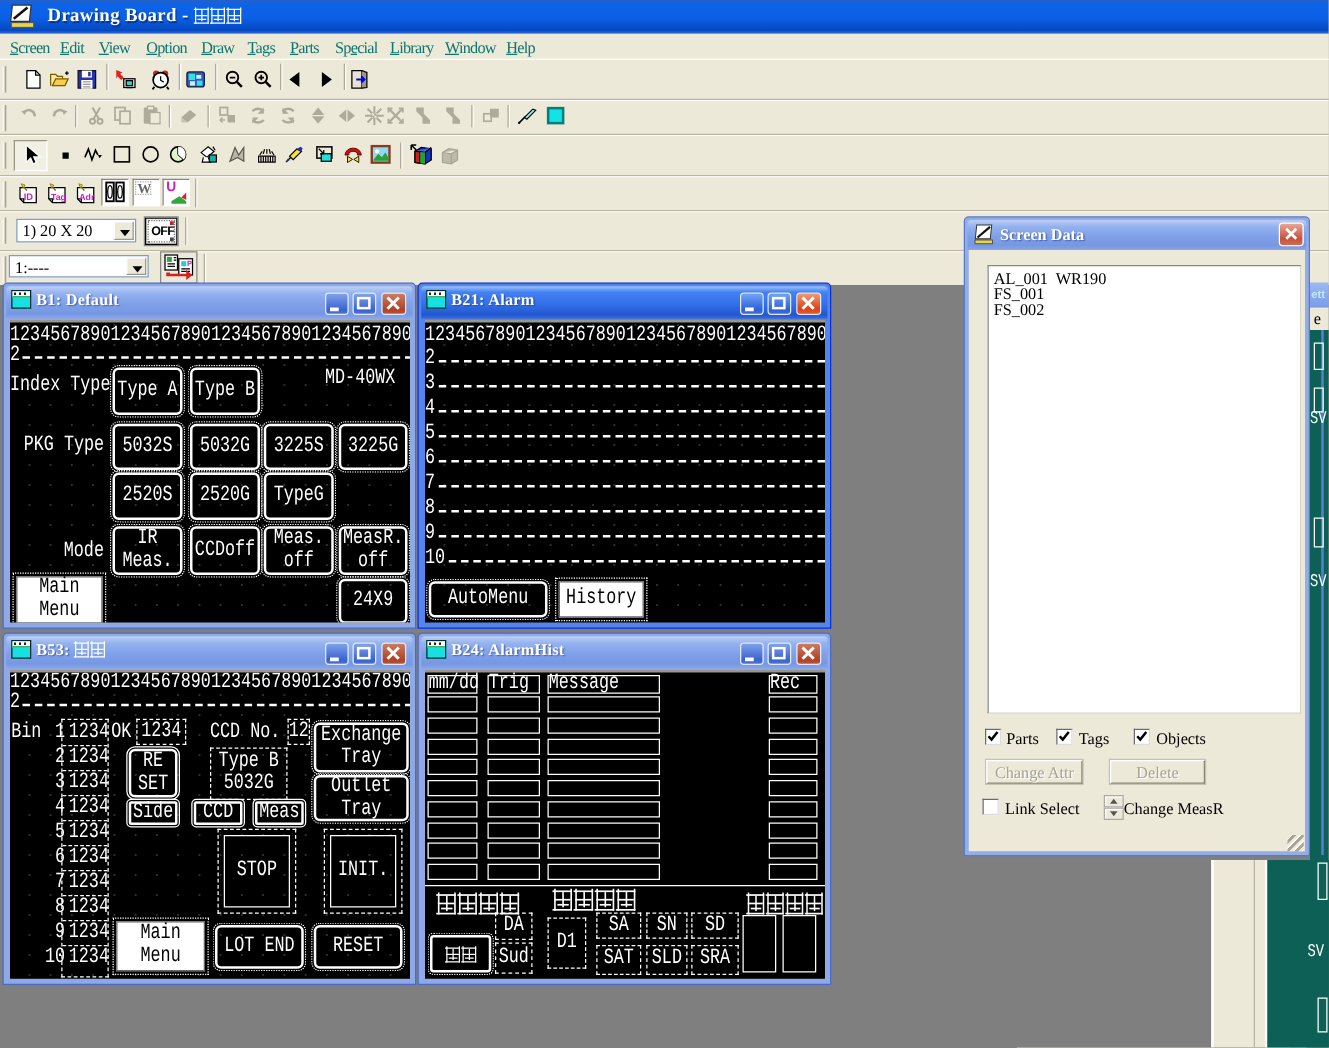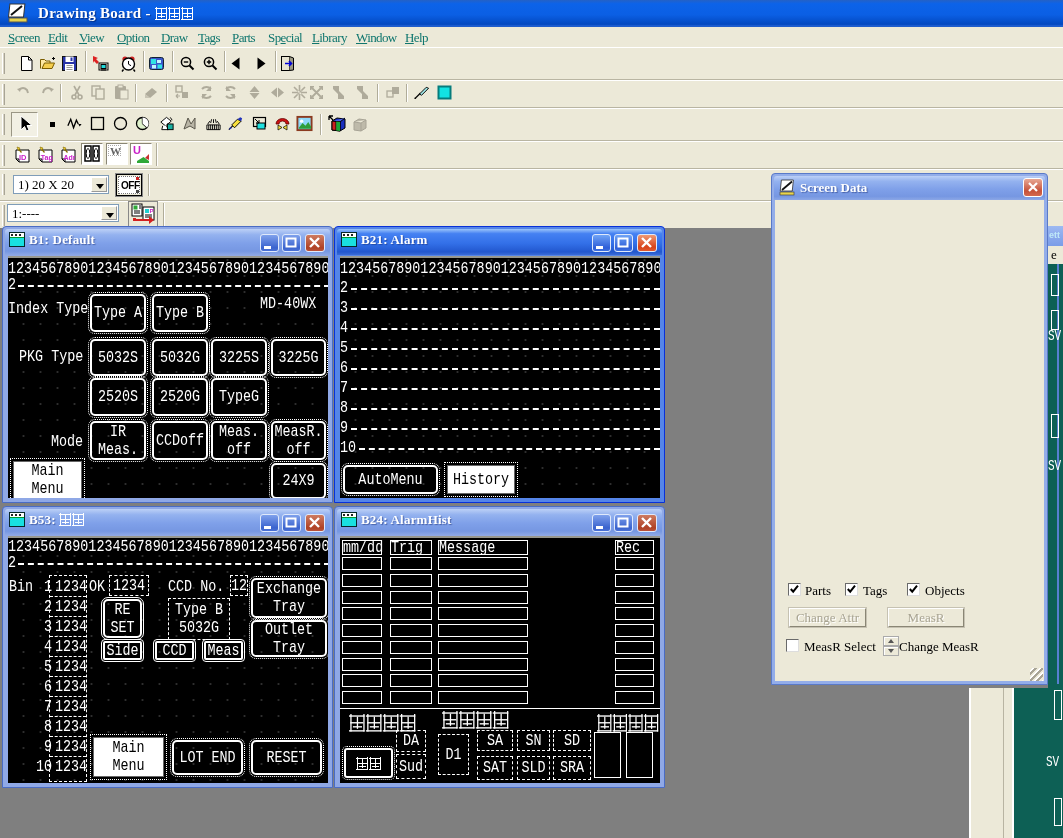--- a/index.html
+++ b/index.html
@@ -535,20 +535,22 @@
 SET</m></div>
   <div class="db" style="left:160px;top:60px;width:62px;height:42px"><m>Type B
 5032G</m></div>
   <div class="hb" style="left:95px;top:103px;width:39px;height:19px;border-radius:2px;outline-style:solid"><m>Side</m></div>
   <div class="hb" style="left:147px;top:103px;width:39px;height:19px;border-radius:2px;outline-style:solid"><m>CCD</m></div>
   <div class="hb" style="left:196px;top:103px;width:39px;height:19px;border-radius:2px;outline-style:solid"><m>Meas</m></div>
   <div class="hb" style="left:243px;top:40px;width:76px;height:40px"><m>Exchange
 Tray</m></div>
   <div class="hb" style="left:243px;top:82px;width:76px;height:37px"><m>Outlet
 Tray</m></div>
+  <div class="db" style="left:166px;top:125px;width:63px;height:68px"><div class="sb" style="left:4px;top:4px;right:4px;bottom:4px;display:flex;align-items:center;justify-content:center"><m>STOP</m></div></div>
+  <div class="db" style="left:251px;top:125px;width:63px;height:68px"><div class="sb" style="left:4px;top:4px;right:4px;bottom:4px;display:flex;align-items:center;justify-content:center"><m>INIT.</m></div></div>
   <div class="hbw" style="left:85px;top:199px;width:71px;height:40px"><m>Main
 Menu</m></div>
   <div class="hb" style="left:164px;top:202px;width:71px;height:35px"><m>LOT END</m></div>
   <div class="hb" style="left:243px;top:202px;width:71px;height:35px"><m>RESET</m></div>
  </div>
 </div>
 <div class="win" id="winB24" style="left:334px;top:506px;width:331px;height:282px">
  <div class="wtb"></div>
     <i class="wic"></i>
     <span class="wtt">B24: AlarmHist</span>
@@ -662,42 +664,43 @@
   <rect x="2.5" y="1" width="12" height="11" fill="#fff" stroke="#333" stroke-width=".8" transform="skewX(-6)"></rect>
   <line x1="3" y1="11" x2="13" y2="2.5" stroke="#111" stroke-width="1.8"></line>
  </svg>
  <span class="abs" style="left:28px;top:6px;color:#fff;font-weight:bold;font-size:13px;text-shadow:1px 1px 1px rgba(20,40,110,.5)">Screen Data</span>
  <div class="abs" style="right:4px;top:4px;width:20px;height:19px;border-radius:3px;border:1px solid #fff;background:linear-gradient(180deg,#E8A894,#C6523A 70%,#D4694F)">
   <svg width="18" height="17">
         <path d="M5 4 L13 12 M13 4 L5 12" stroke="#fff" stroke-width="2.2"></path>
       </svg>
  </div>
  <div class="abs" style="left:3px;top:26px;right:3px;bottom:3px;background:#ECE9D8"></div>
+ <div class="abs" style="left:18px;top:38px;width:251px;height:359px;background:#fff;border:1px solid #828790;border-right-color:#d6d3c8;border-bottom-color:#d6d3c8;font:13px 'Liberation Serif';color:#000;line-height:12.4px;padding:4px 0 0 4px;white-space:pre">AL_001  WR190<br>FS_001<br>FS_002</div>
  <div class="abs" style="left:16px;top:409px;width:13px;height:13px;background:#fff;border:1px solid;border-color:#6a6a6a #ddd #ddd #6a6a6a">
       <svg width="11" height="11" viewBox="0 0 11 11">
         <path d="M1.8 5 L4.2 7.6 L9 1.6" stroke="#000" stroke-width="2" fill="none"></path>
       </svg>
     </div>
  <span class="abs" style="left:33px;top:409px;font-size:13px">Parts</span>
  <div class="abs" style="left:73px;top:409px;width:13px;height:13px;background:#fff;border:1px solid;border-color:#6a6a6a #ddd #ddd #6a6a6a">
       <svg width="11" height="11" viewBox="0 0 11 11">
         <path d="M1.8 5 L4.2 7.6 L9 1.6" stroke="#000" stroke-width="2" fill="none"></path>
       </svg>
     </div>
  <span class="abs" style="left:91px;top:409px;font-size:13px">Tags</span>
  <div class="abs" style="left:135px;top:409px;width:13px;height:13px;background:#fff;border:1px solid;border-color:#6a6a6a #ddd #ddd #6a6a6a">
       <svg width="11" height="11" viewBox="0 0 11 11">
         <path d="M1.8 5 L4.2 7.6 L9 1.6" stroke="#000" stroke-width="2" fill="none"></path>
       </svg>
     </div>
  <span class="abs" style="left:153px;top:409px;font-size:13px">Objects</span>
  <div class="abs" style="left:17px;top:434px;width:77px;height:19px;background:#ECE9D8;border:1px solid;border-color:#fff #8a8675 #8a8675 #fff;box-shadow:0 0 0 1px #c6c2b2;color:#A8A492;font-size:13px;text-align:center;line-height:17px;text-shadow:1px 1px 0 #fff">Change Attr</div>
- <div class="abs" style="left:116px;top:434px;width:76px;height:19px;background:#ECE9D8;border:1px solid;border-color:#fff #8a8675 #8a8675 #fff;box-shadow:0 0 0 1px #c6c2b2;color:#A8A492;font-size:13px;text-align:center;line-height:17px;text-shadow:1px 1px 0 #fff">MeasR</div>
+ <div class="abs" style="left:116px;top:434px;width:76px;height:19px;background:#ECE9D8;border:1px solid;border-color:#fff #8a8675 #8a8675 #fff;box-shadow:0 0 0 1px #c6c2b2;color:#A8A492;font-size:13px;text-align:center;line-height:17px;text-shadow:1px 1px 0 #fff">Delete</div>
  <div class="abs" style="left:14px;top:465px;width:13px;height:13px;background:#fff;border:1px solid;border-color:#6a6a6a #ddd #ddd #6a6a6a"></div>
- <span class="abs" style="left:32px;top:465px;font-size:13px">MeasR Select</span>
+ <span class="abs" style="left:32px;top:465px;font-size:13px">Link Select</span>
  <div class="abs" style="left:111px;top:462px;width:16px;height:10px;background:#ECE9D8;border:1px solid #aaa;box-shadow:inset 1px 1px 0 #fff">
       <svg width="14" height="8" viewBox="0 0 14 8">
         <path d="M7 2 L10 6 L4 6 Z" fill="#555"></path>
       </svg>
     </div>
  <div class="abs" style="left:111px;top:472px;width:16px;height:10px;background:#ECE9D8;border:1px solid #aaa;box-shadow:inset 1px 1px 0 #fff">
       <svg width="14" height="8" viewBox="0 0 14 8">
         <path d="M7 6 L10 2 L4 2 Z" fill="#555"></path>
       </svg>
     </div>

